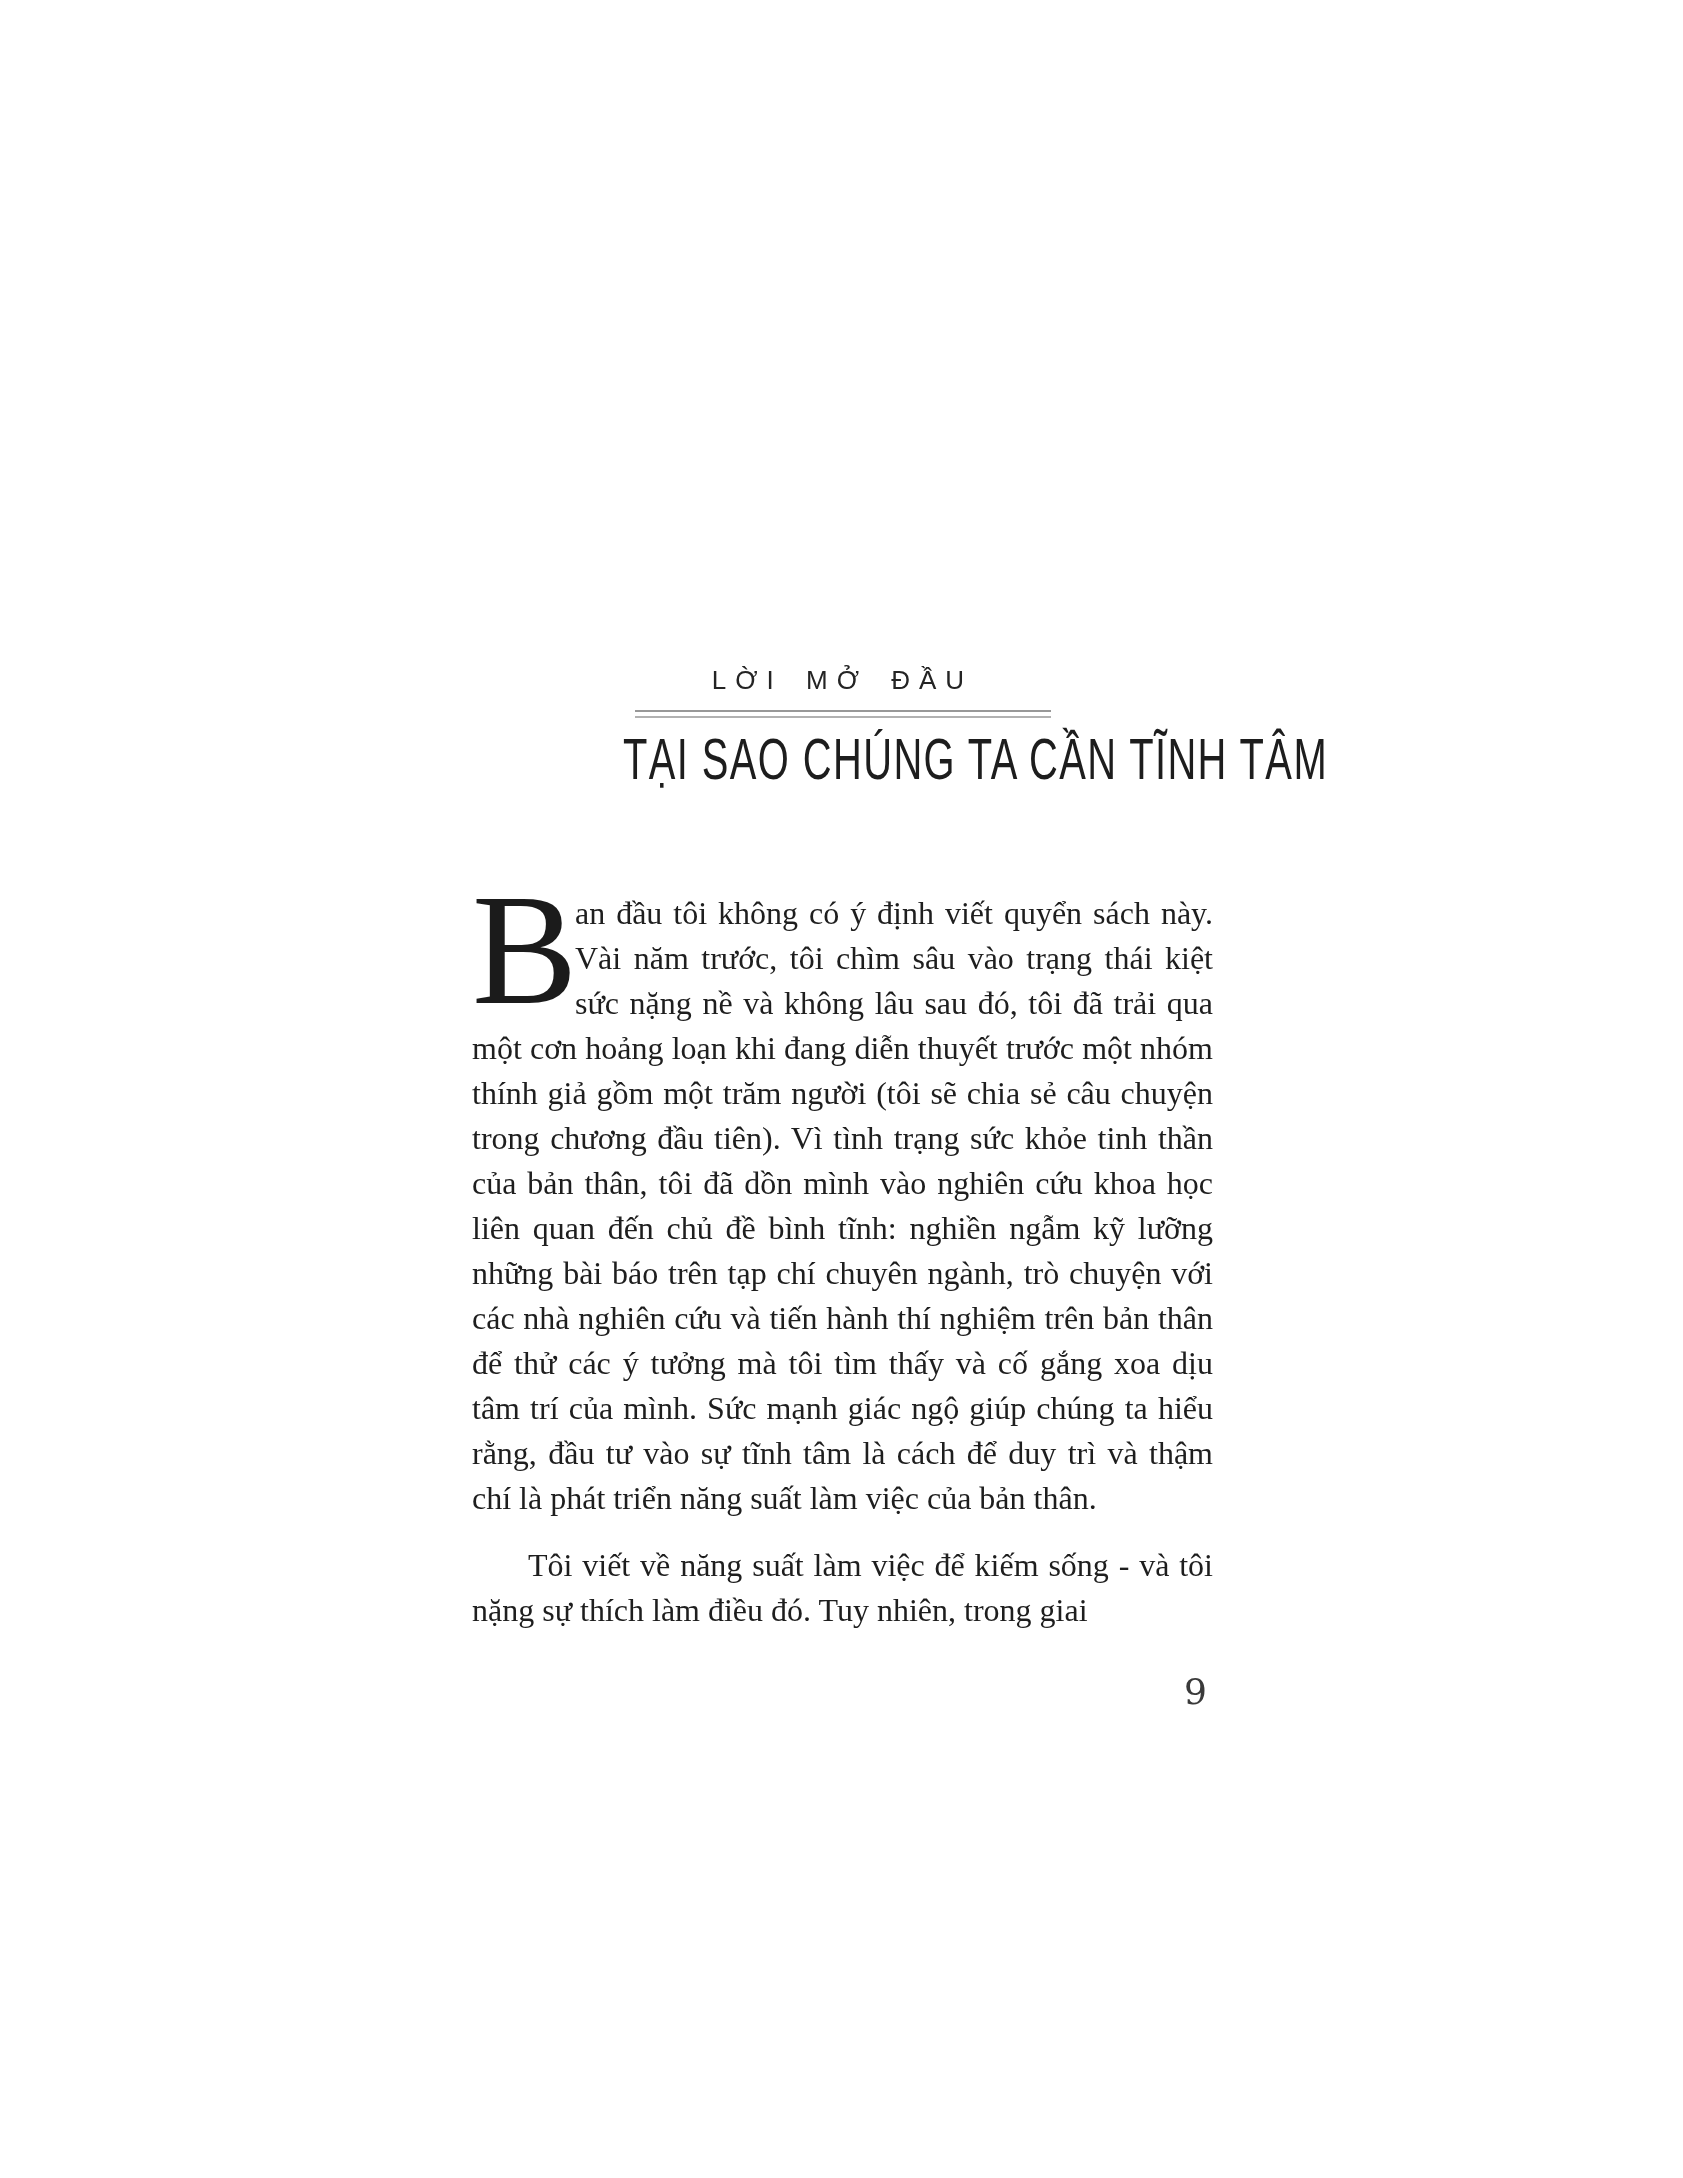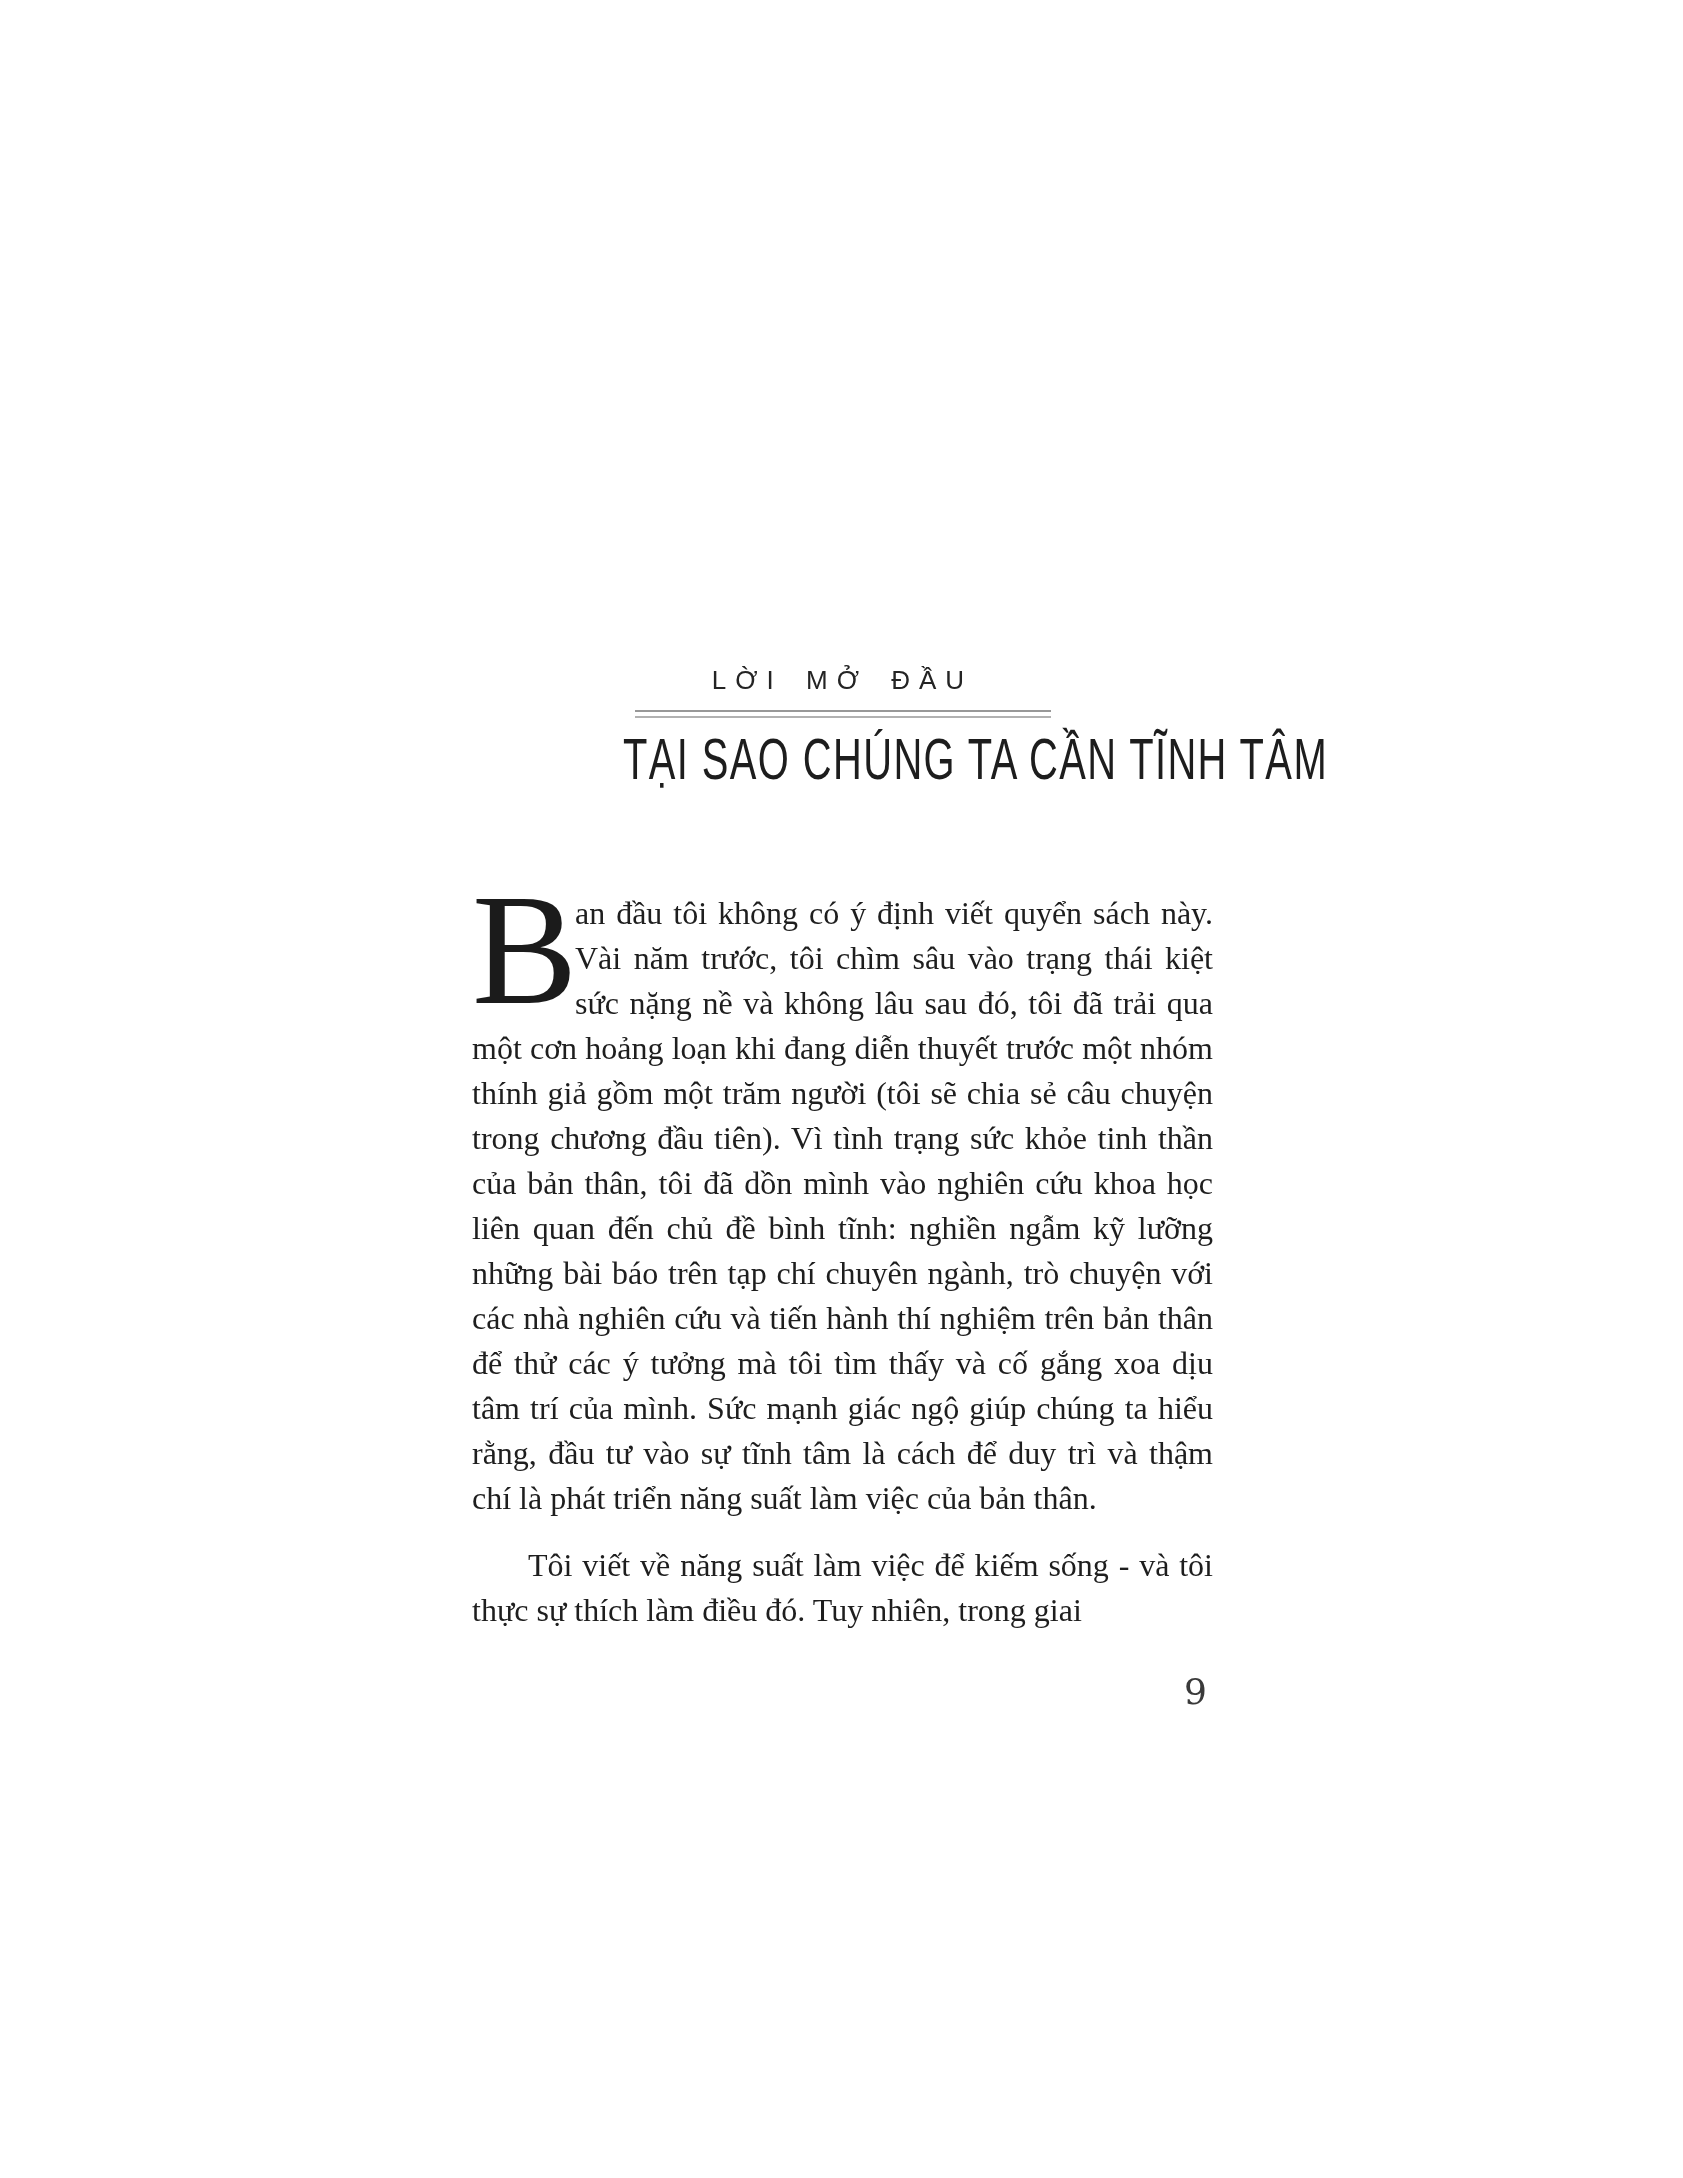--- a/index.html
+++ b/index.html
@@ -99,20 +99,20 @@
 
     <div class="double-rule"></div>
 
     <div class="title-wrap">
       <span class="chapter-title">TẠI SAO CHÚNG TA CẦN TĨNH TÂM</span>
     </div>
 
     <div class="bodytext">
       <p class="para-1"><span class="drop-cap">B</span><span>an đầu tôi không có ý định viết quyển sách này. Vài năm trước, tôi chìm sâu vào trạng thái kiệt sức nặng nề và không lâu sau đó, tôi đã trải qua một cơn hoảng loạn khi đang diễn thuyết trước một nhóm thính giả gồm một trăm người (tôi sẽ chia sẻ câu chuyện trong chương đầu tiên). Vì tình trạng sức khỏe tinh thần của bản thân, tôi đã dồn mình vào nghiên cứu khoa học liên quan đến chủ đề bình tĩnh: nghiền ngẫm kỹ lưỡng những bài báo trên tạp chí chuyên ngành, trò chuyện với các nhà nghiên cứu và tiến hành thí nghiệm trên bản thân để thử các ý tưởng mà tôi tìm thấy và cố gắng xoa dịu tâm trí của mình. Sức mạnh giác ngộ giúp chúng ta hiểu rằng, đầu tư vào sự tĩnh tâm là cách để duy trì và thậm chí là phát triển năng suất làm việc của bản thân.</span></p>
 
-      <p class="para-2">Tôi viết về năng suất làm việc để kiếm sống - và tôi thực sự thích làm điều đó. Tuy nhiên, trong giai</p>
+      <p class="para-2">Tôi viết về năng suất làm việc để kiếm sống - và tôi nặng sự thích làm điều đó. Tuy nhiên, trong giai</p>
     </div>
 
     <div class="page-number">9</div>
 
   </div>
 </div>
 
 
 </body></html>

